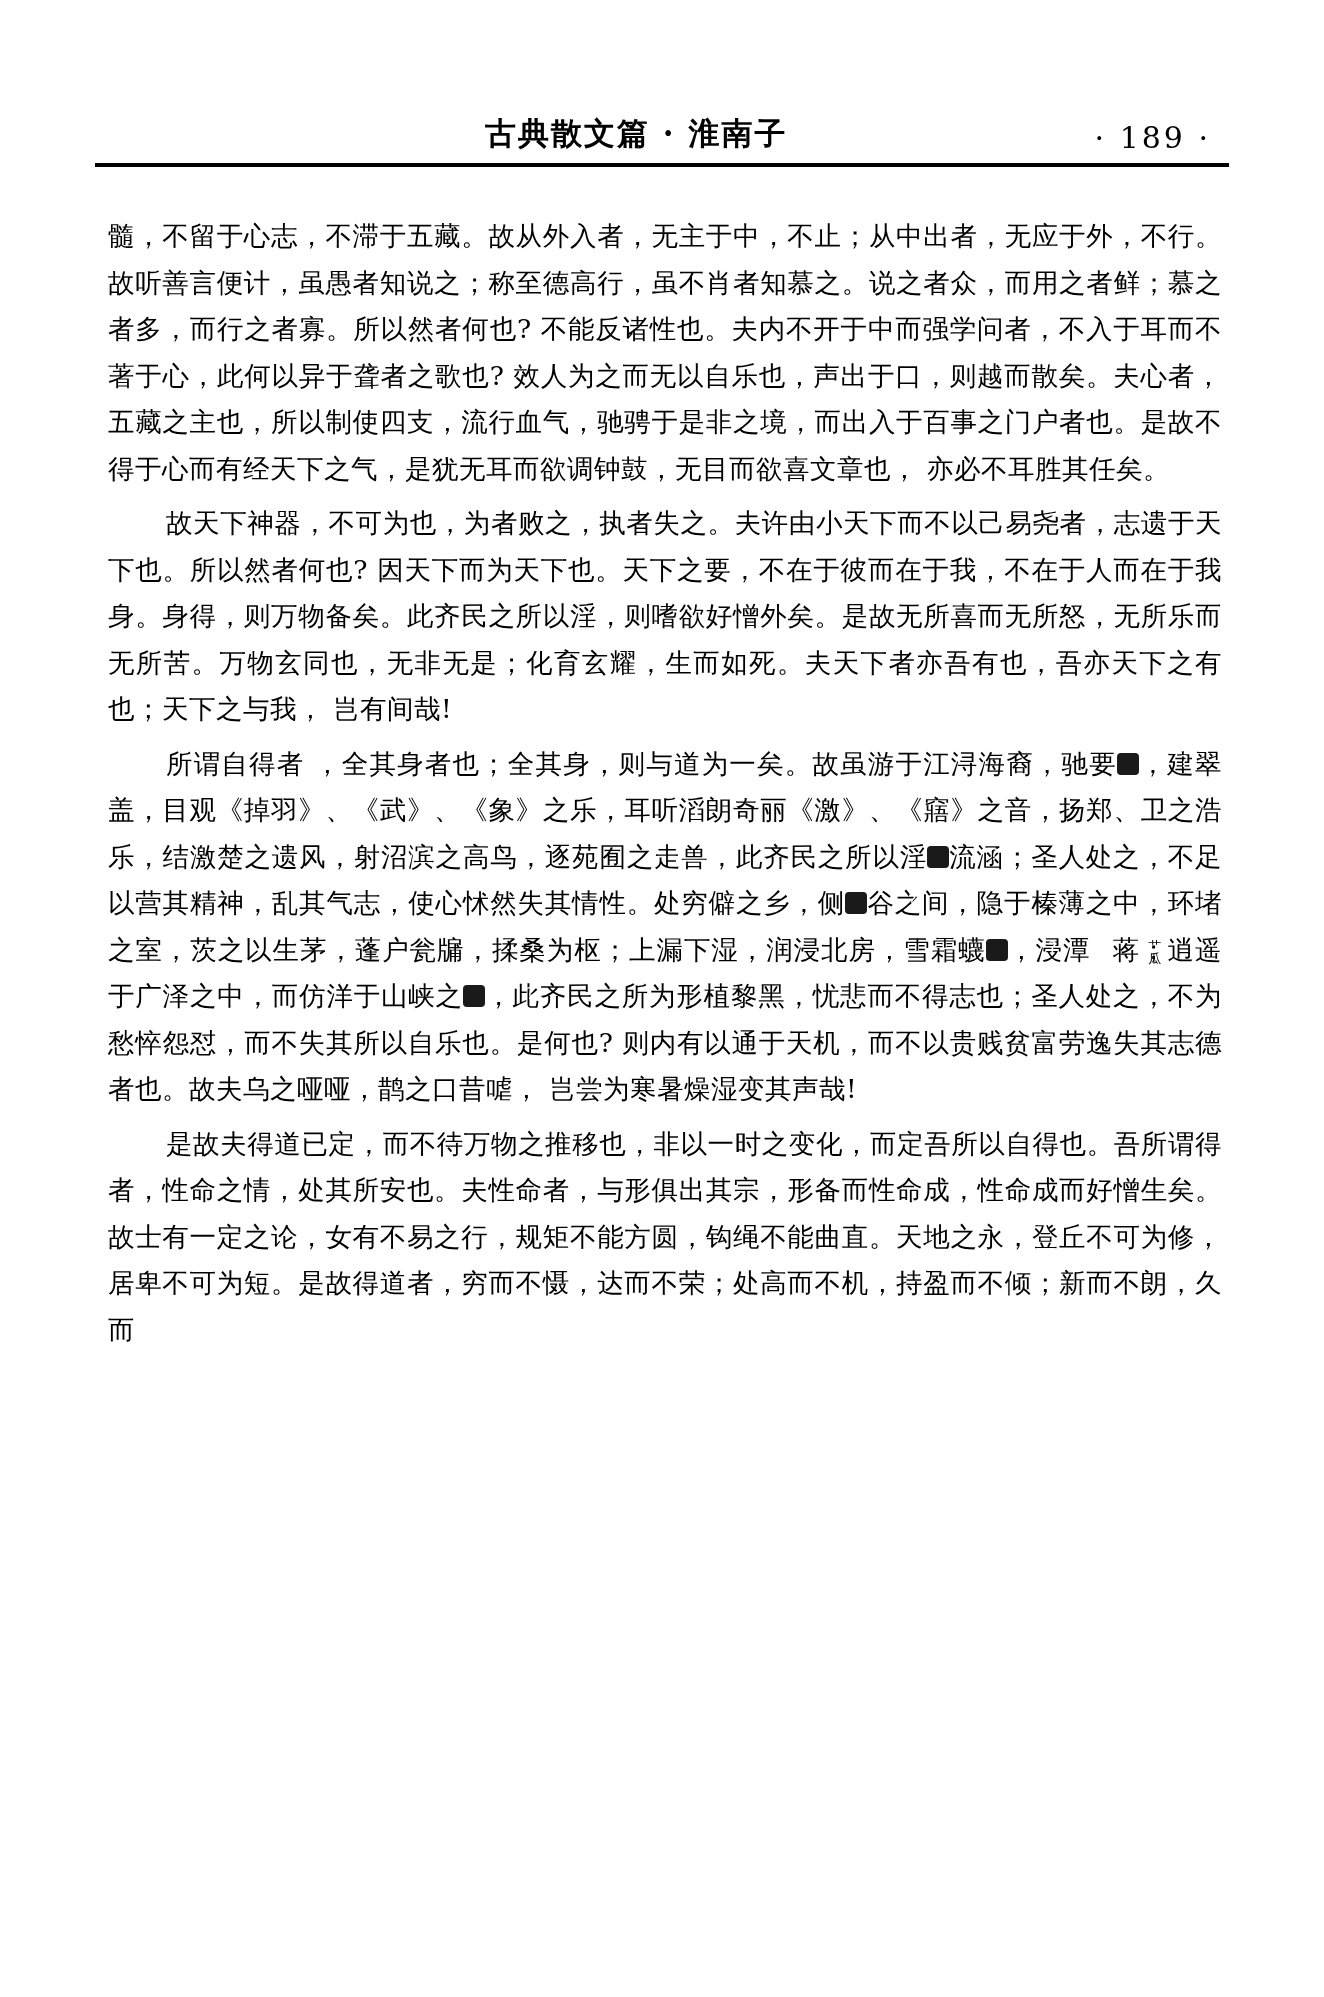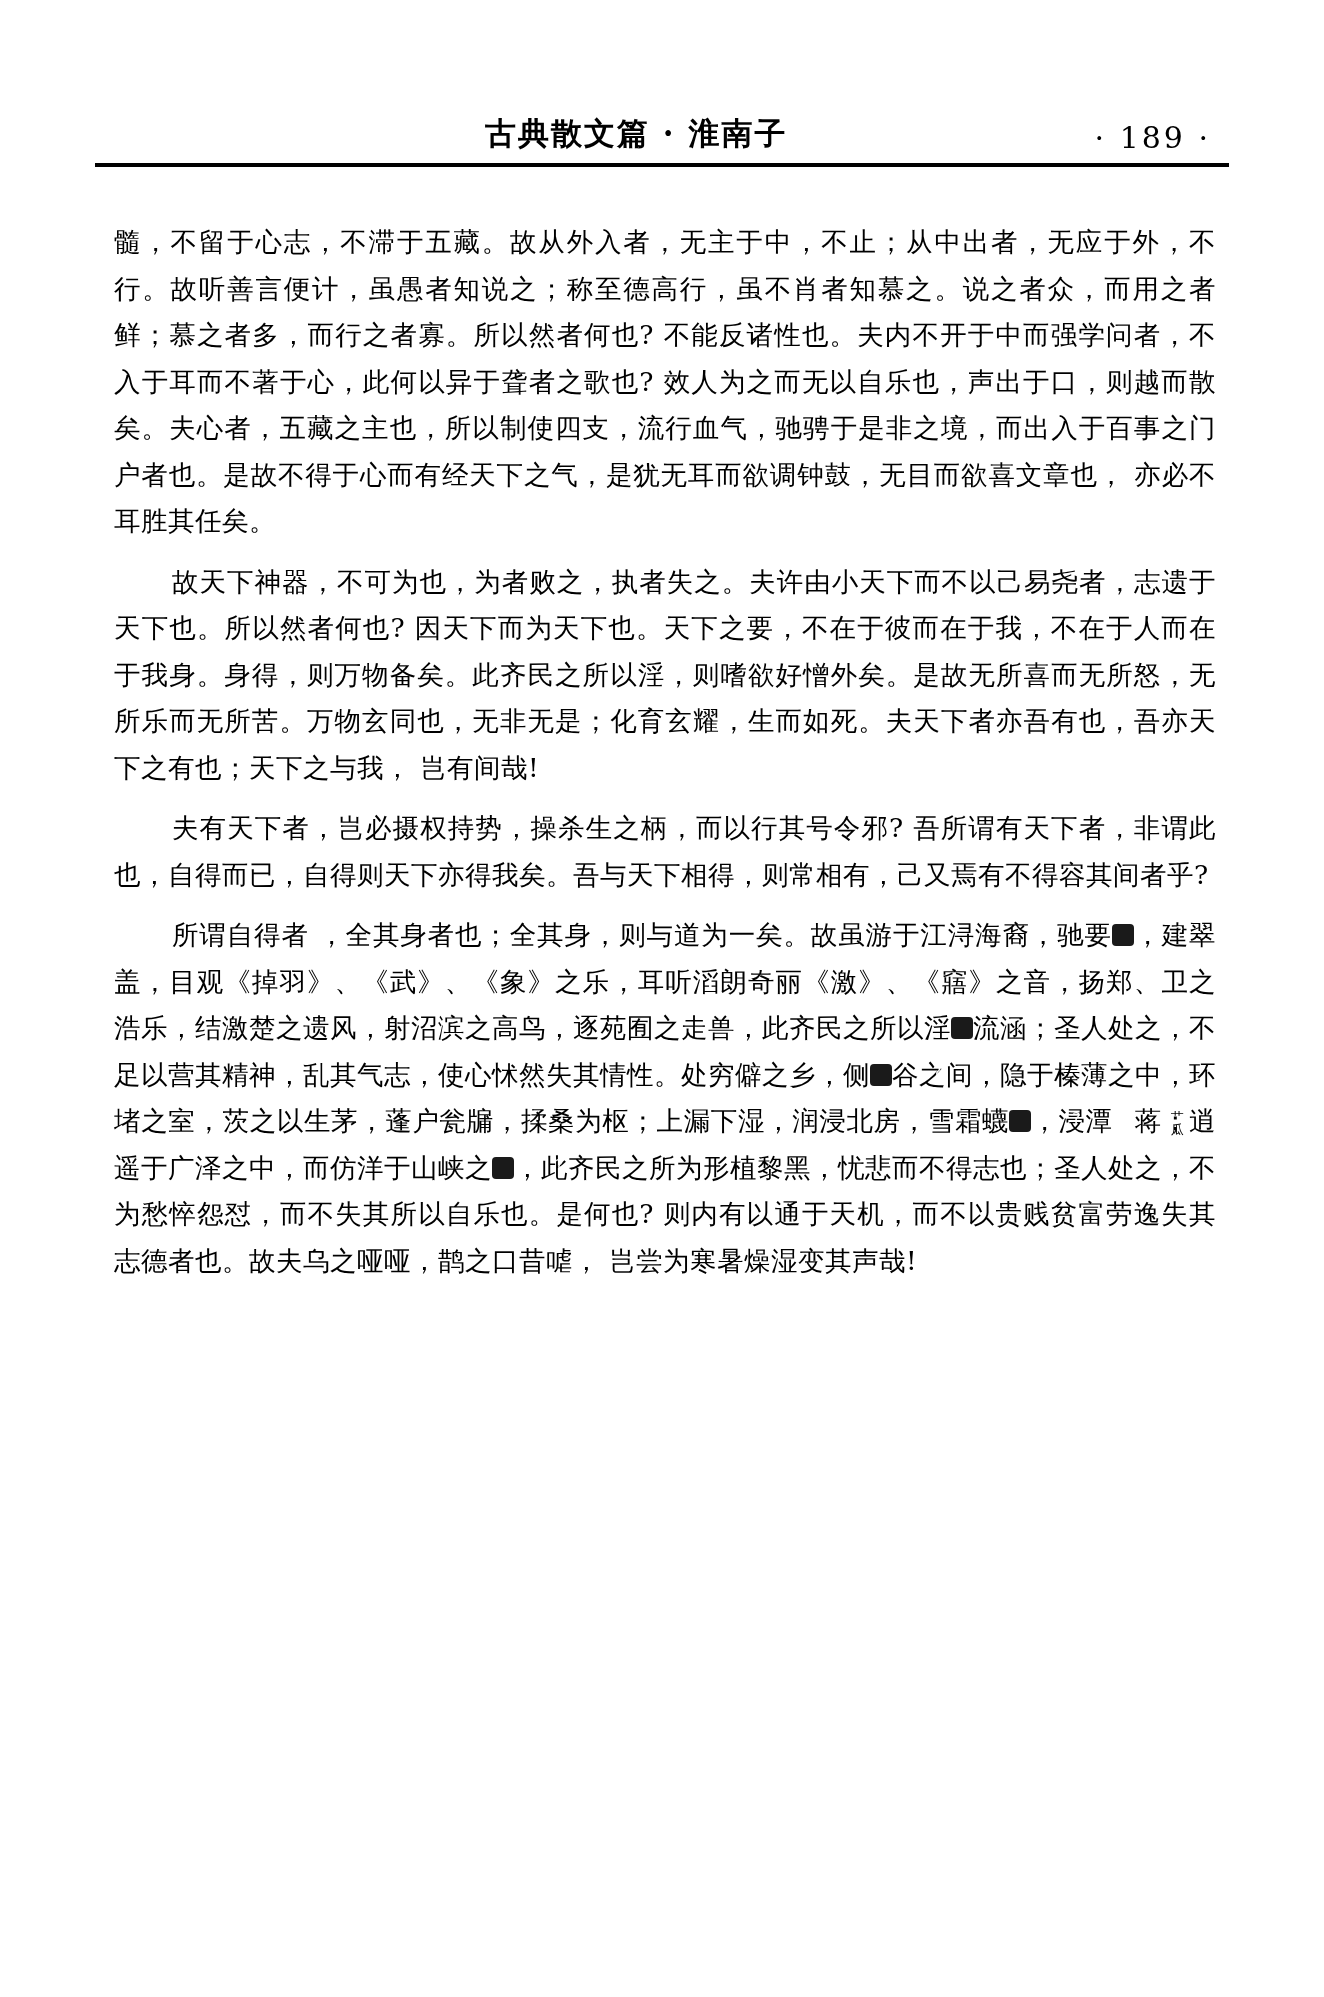--- a/index.html
+++ b/index.html
@@ -61,21 +61,21 @@
     left: 100px;
     top: 205px;
     width: 1130px;
     font-size: 26.5px;
     line-height: 46.5px;
     text-align: justify;
     text-justify: inter-character;
     letter-spacing: 0.5px;
   }
   .para {
-    margin: 14px;
+    margin: 8px;
     text-indent: 0;
   }
   .para.indent {
     text-indent: 58px;
   }
   .box {
     display: inline-block;
     width: 22px;
     height: 22px;
     background: #1a1a1a;
@@ -111,17 +111,17 @@
   <div class="header">
     <div class="header-title">古典散文篇 · 淮南子</div>
     <div class="header-page">· 189 ·</div>
   </div>
 
   <div class="rule"></div>
 
   <div class="body-text">
     <p class="para">髓，不留于心志，不滞于五藏。故从外入者，无主于中，不止；从中出者，无应于外，不行。故听善言便计，虽愚者知说之；称至德高行，虽不肖者知慕之。说之者众，而用之者鲜；慕之者多，而行之者寡。所以然者何也? 不能反诸性也。夫内不开于中而强学问者，不入于耳而不著于心，此何以异于聋者之歌也? 效人为之而无以自乐也，声出于口，则越而散矣。夫心者，五藏之主也，所以制使四支，流行血气，驰骋于是非之境，而出入于百事之门户者也。是故不得于心而有经天下之气，是犹无耳而欲调钟鼓，无目而欲喜文章也， 亦必不耳胜其任矣。</p>
     <p class="para indent">故天下神器，不可为也，为者败之，执者失之。夫许由小天下而不以己易尧者，志遗于天下也。所以然者何也? 因天下而为天下也。天下之要，不在于彼而在于我，不在于人而在于我身。身得，则万物备矣。此齐民之所以淫，则嗜欲好憎外矣。是故无所喜而无所怒，无所乐而无所苦。万物玄同也，无非无是；化育玄耀，生而如死。夫天下者亦吾有也，吾亦天下之有也；天下之与我， 岂有间哉!</p>
-    <p class="para indent">夫有天下者，岂必摄权持势，操杀生之柄，而以行其号令邪? 吾所谓有天下者，非谓此也，自得而已，自得则天下亦得我矣。吾与天下相得，则常相有，己又焉有不得容其间者乎?</p>
     <p class="para indent"><span>所谓自得者 ，全其身者也；全其身，则与道为一矣。故虽游于江浔海裔，驰要</span><span class="box"></span><span>，建翠盖，目观《掉羽》、《武》、《象》之乐，耳听滔朗奇丽《激》、《窹》之音，扬郑、卫之浩乐，结激楚之遗风，射沼滨之高鸟，逐苑囿之走兽，此齐民之所以淫</span><span class="box"></span><span>流涵；圣人处之，不足以营其精神，乱其气志，使心怵然失其情性。处穷僻之乡，侧</span><span class="box"></span><span>谷之间，隐于榛薄之中，环堵之室，茨之以生茅，蓬户瓮牖，揉桑为枢；上漏下湿，润浸北房，雪霜蠛</span><span class="box"></span><span>，浸潭</span><span class="stack"><span>艹</span><span>瓜</span></span><span>蒋；逍遥于广泽之中，而仿洋于山峡之</span><span class="box"></span><span>，此齐民之所为形植黎黑，忧悲而不得志也；圣人处之，不为愁悴怨怼，而不失其所以自乐也。是何也? 则内有以通于天机，而不以贵贱贫富劳逸失其志德者也。故夫乌之哑哑，鹊之口昔㖸， 岂尝为寒暑燥湿变其声哉!</span></p>
+    <p class="para indent">是故夫得道已定，而不待万物之推移也，非以一时之变化，而定吾所以自得也。吾所谓得者，性命之情，处其所安也。夫性命者，与形俱出其宗，形备而性命成，性命成而好憎生矣。故士有一定之论，女有不易之行，规矩不能方圆，钩绳不能曲直。天地之永，登丘不可为修，居卑不可为短。是故得道者，穷而不慑，达而不荣；处高而不机，持盈而不倾；新而不朗，久而</p>
   </div>
 
 </div>
 
 </body></html>

